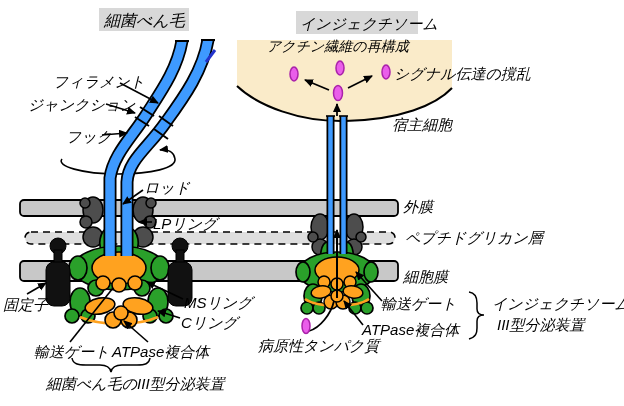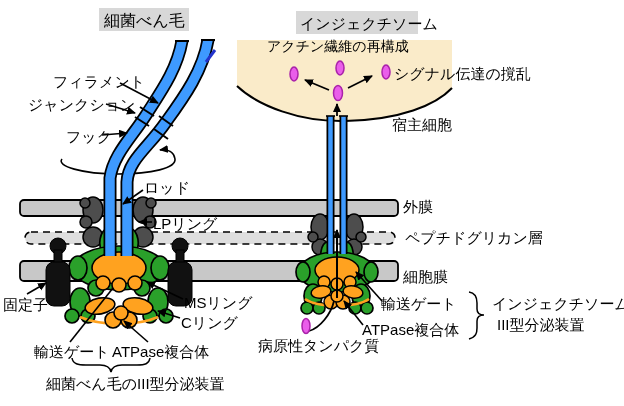--- a/index.html
+++ b/index.html
@@ -1,17 +1,17 @@
 <!DOCTYPE html>
 <html><head>
 <meta charset="utf-8">
 <style>
   html,body{margin:0;padding:0;background:#fff;}
   #stage{position:relative;width:624px;height:406px;background:#fff;overflow:hidden;
-         font-family:"Liberation Sans",sans-serif;}
+         font-family:"Liberation Sans",sans-serif;font-style:italic;}
   svg text{font-family:"Liberation Sans","DejaVu Sans",sans-serif;fill:#000;}
 </style>
 </head>
 <body>
 
 <div id="stage">
 <svg width="624" height="406" viewBox="0 0 624 406" xmlns="http://www.w3.org/2000/svg">
   <defs>
     <marker id="ah" markerWidth="11" markerHeight="10" refX="8" refY="4" orient="auto" markerUnits="userSpaceOnUse">
       <path d="M0,0 L9,4 L0,8 z" fill="#000"></path>

